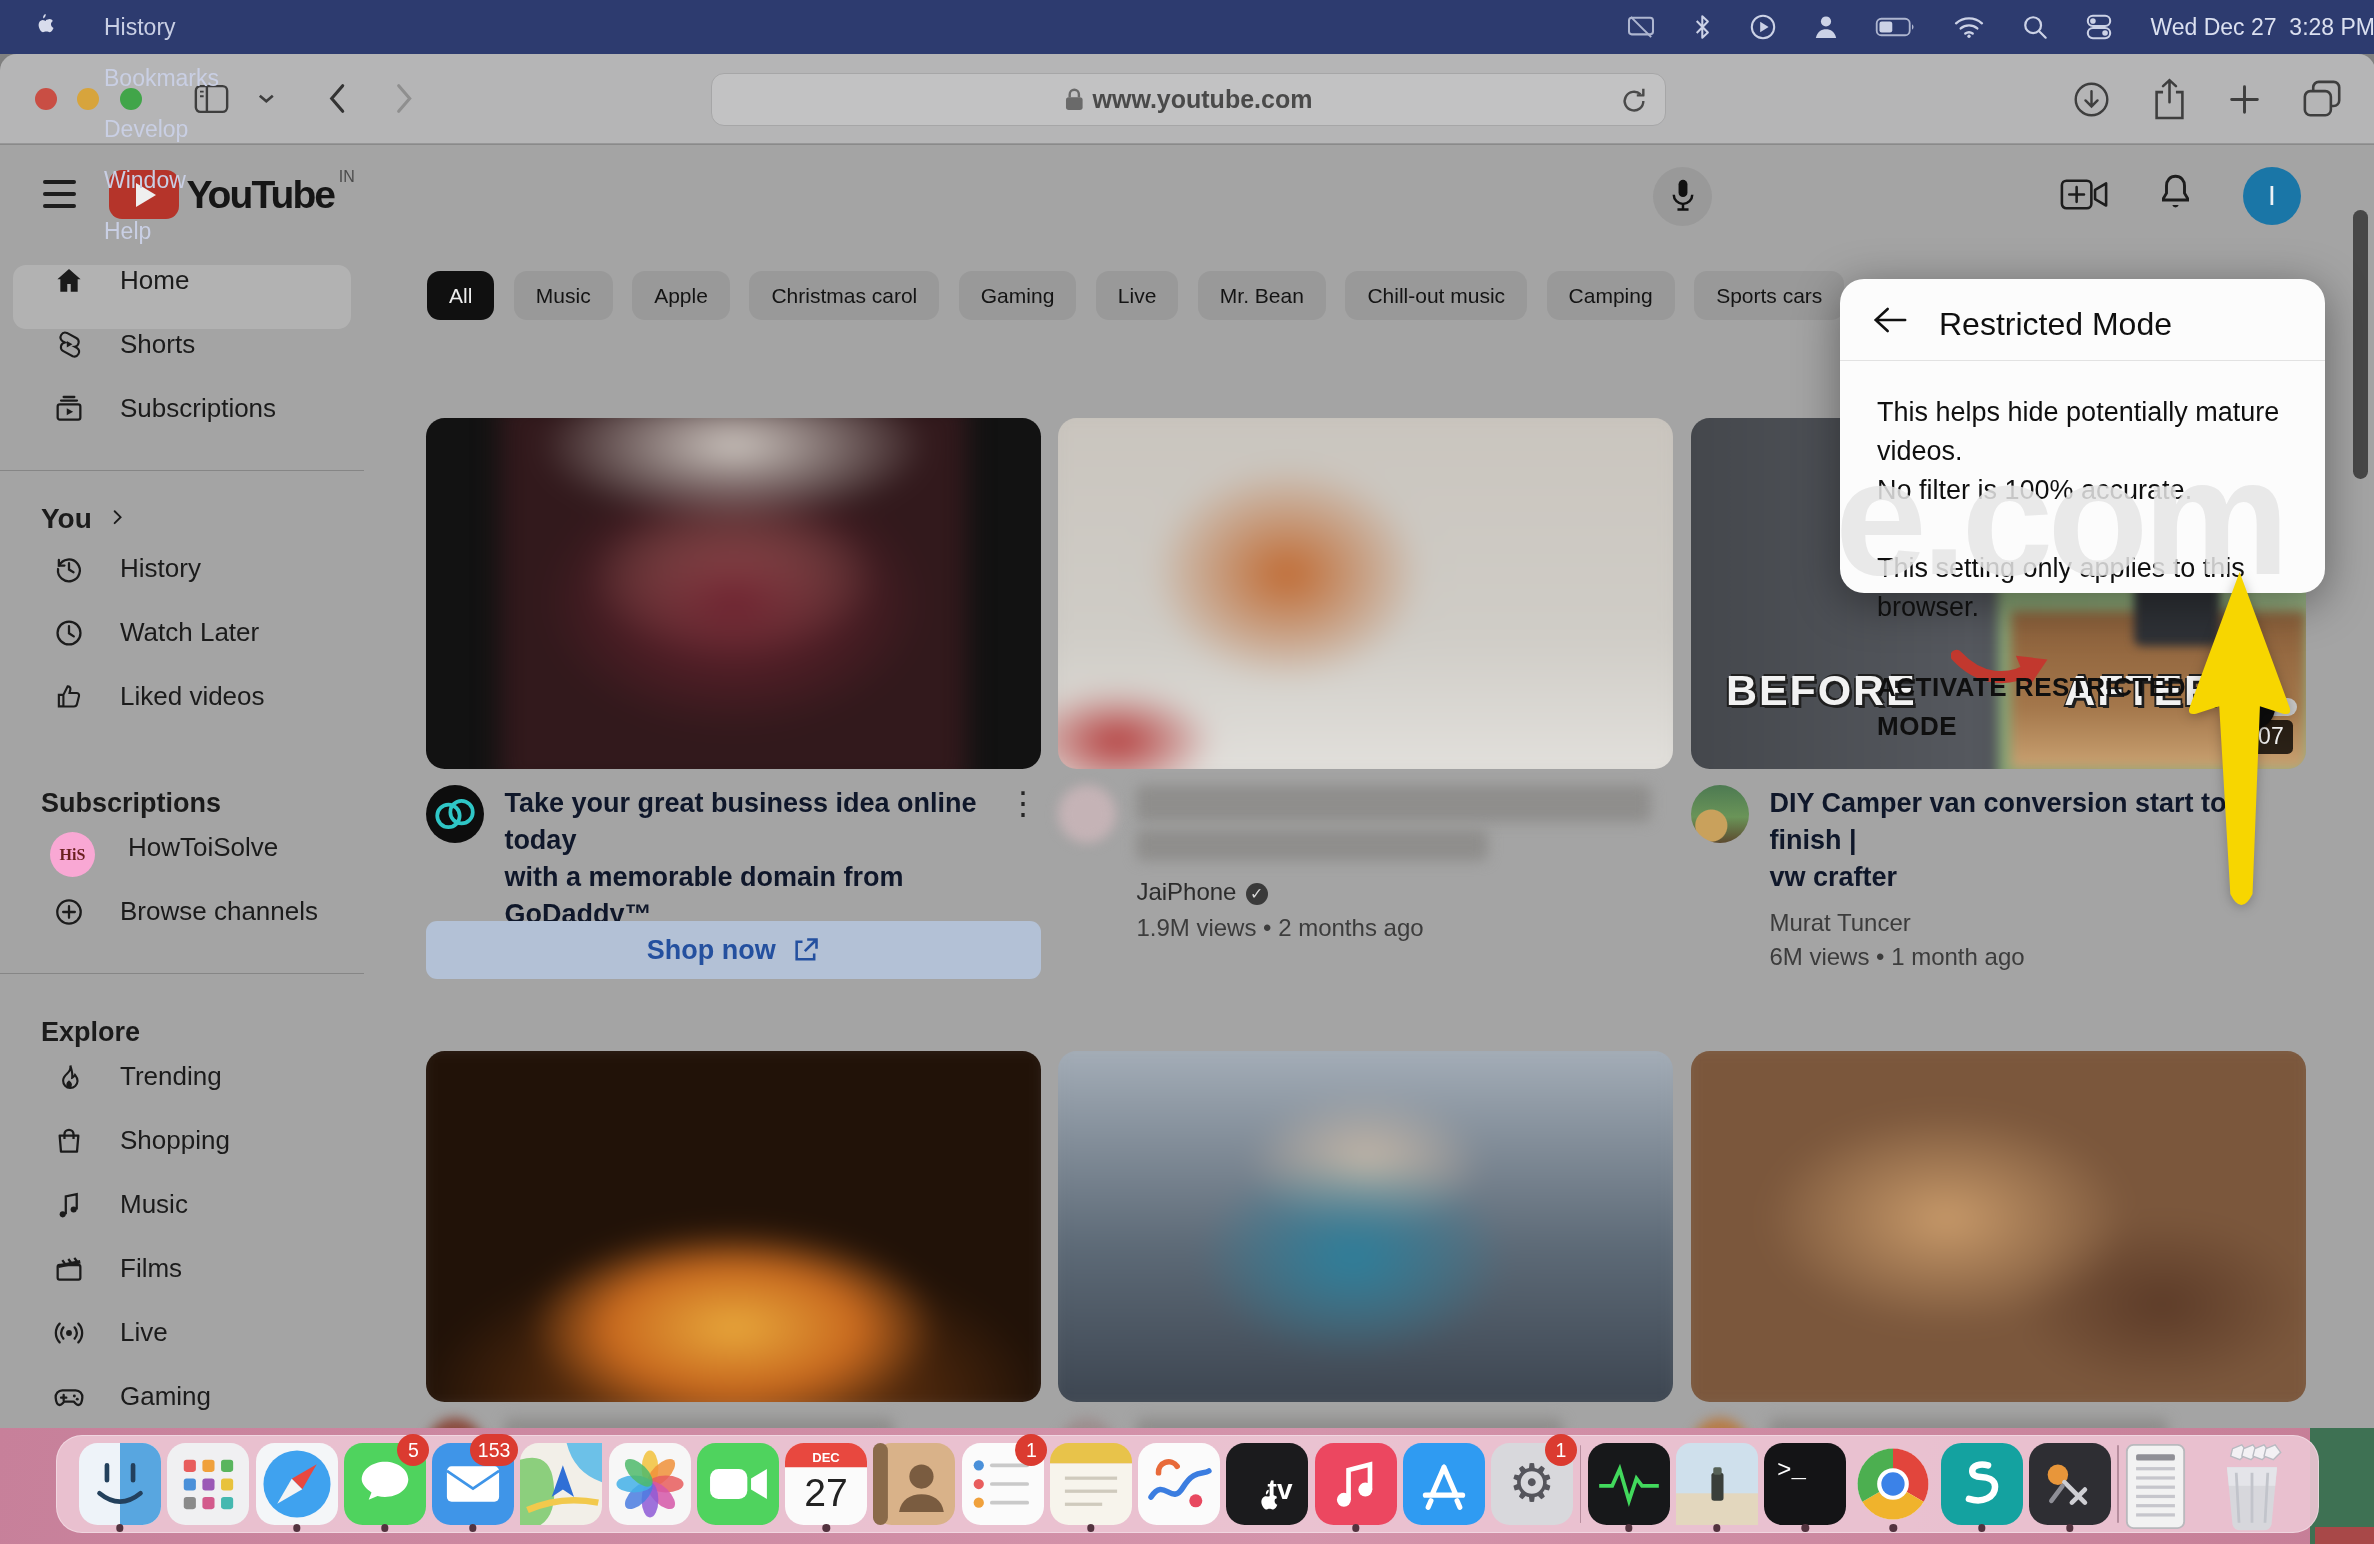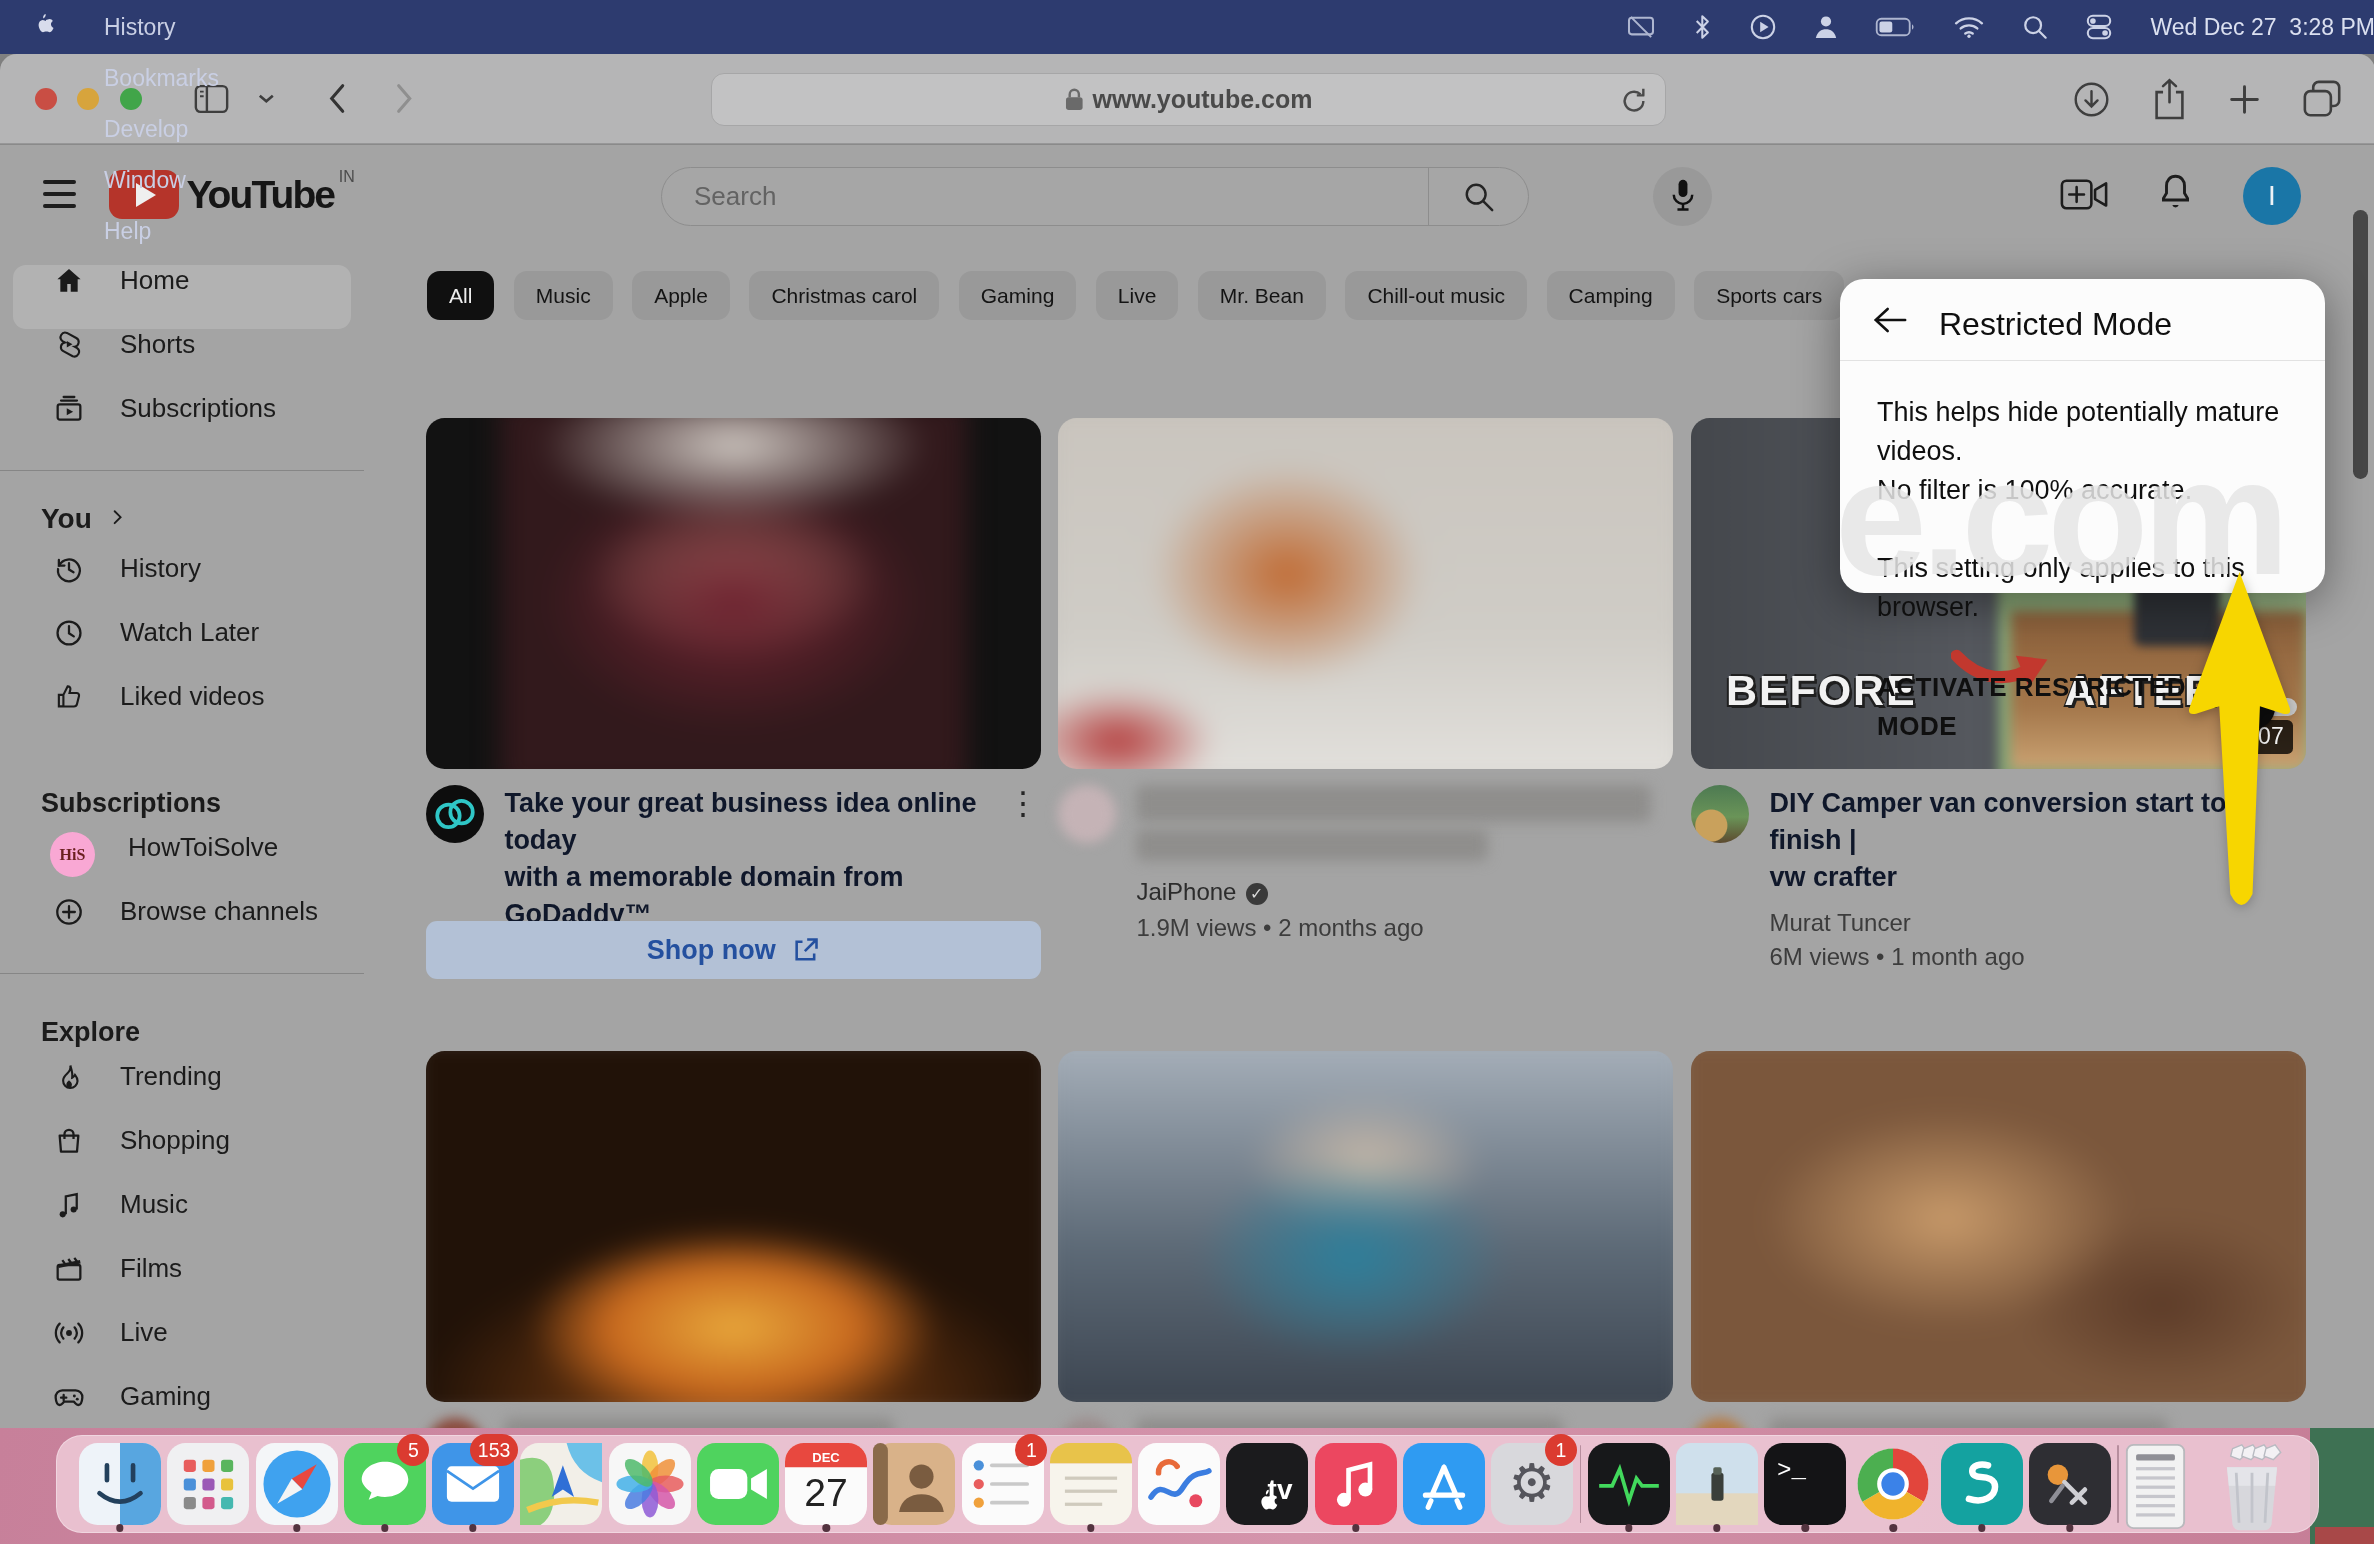--- a/index.html
+++ b/index.html
@@ -283,29 +283,20 @@
           <span></span>
           <span></span>
         </div>
       <div id="yt-logo">
         <span class="play">
             <span class="tri"></span>
           </span>
         <span class="word">YouTube</span>
         <span class="country">IN</span>
       </div>
-      <div id="searchbar">
-        <input id="search-input" placeholder="Search" style="">
-        <span id="search-btn">
-          <svg width="32" height="32" viewBox="0 0 34 34" fill="none" stroke="#242424" stroke-width="2.6">
-              <circle cx="14" cy="14" r="10"></circle>
-              <path d="m22 22 9 9" stroke-linecap="round"></path>
-            </svg>
-        </span>
-      </div>
       <span id="mic-btn">
         <svg width="30" height="37" viewBox="0 0 24 30">
             <rect x="8.4" y="1.5" width="7.2" height="14" rx="3.6" fill="#111"></rect>
             <path d="M4.5 13.5a7.5 7.5 0 0 0 15 0M12 21v4.5M7.5 25.5h9" fill="none" stroke="#111" stroke-width="2"></path>
           </svg>
       </span>
       <div id="hdr-right">
         <span>
           <svg width="48" height="35" viewBox="0 0 52 38" fill="none" stroke="#1d1d1d" stroke-width="2.8">
               <rect x="2" y="4" width="32" height="30" rx="5"></rect>

